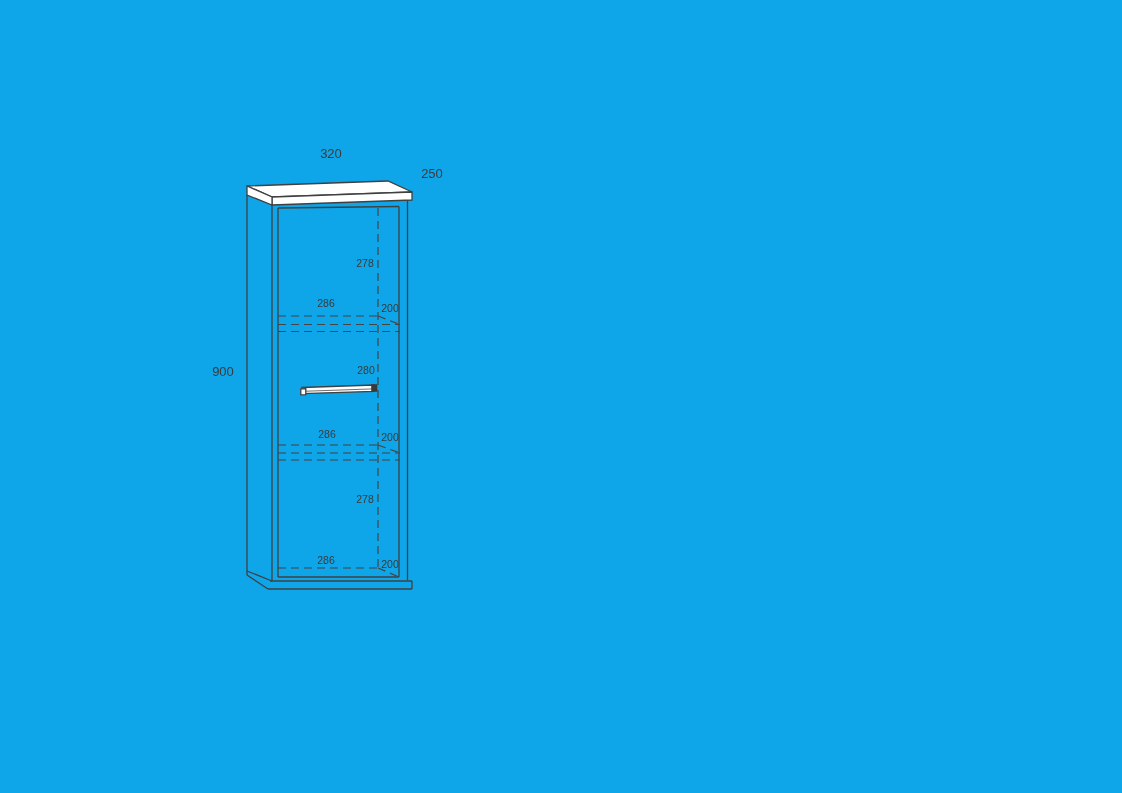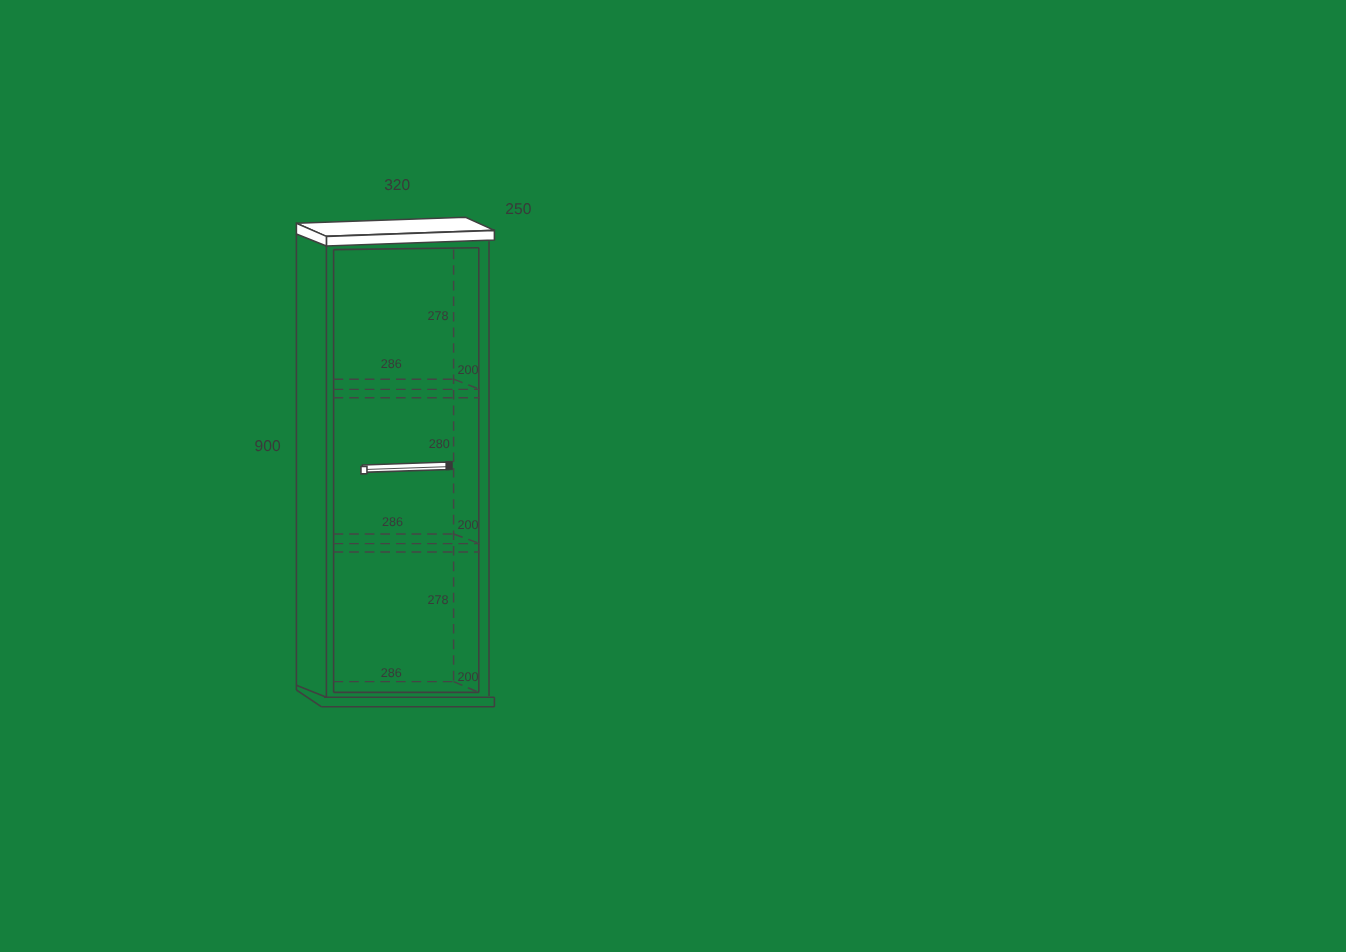--- a/index.html
+++ b/index.html
@@ -5,21 +5,21 @@
   html, body {
     margin: 0;
     padding: 0;
     background: #ffffff;
     font-family: "Liberation Sans", sans-serif;
   }
   .page {
     position: relative;
     width: 1122px;
     height: 793px;
-    background: #15803d;
+    background: #0ea5e9;
     overflow: hidden;
   }
   svg.drawing {
     position: absolute;
     left: 0;
     top: 0;
     width: 1122px;
     height: 793px;
   }
   .solid {

